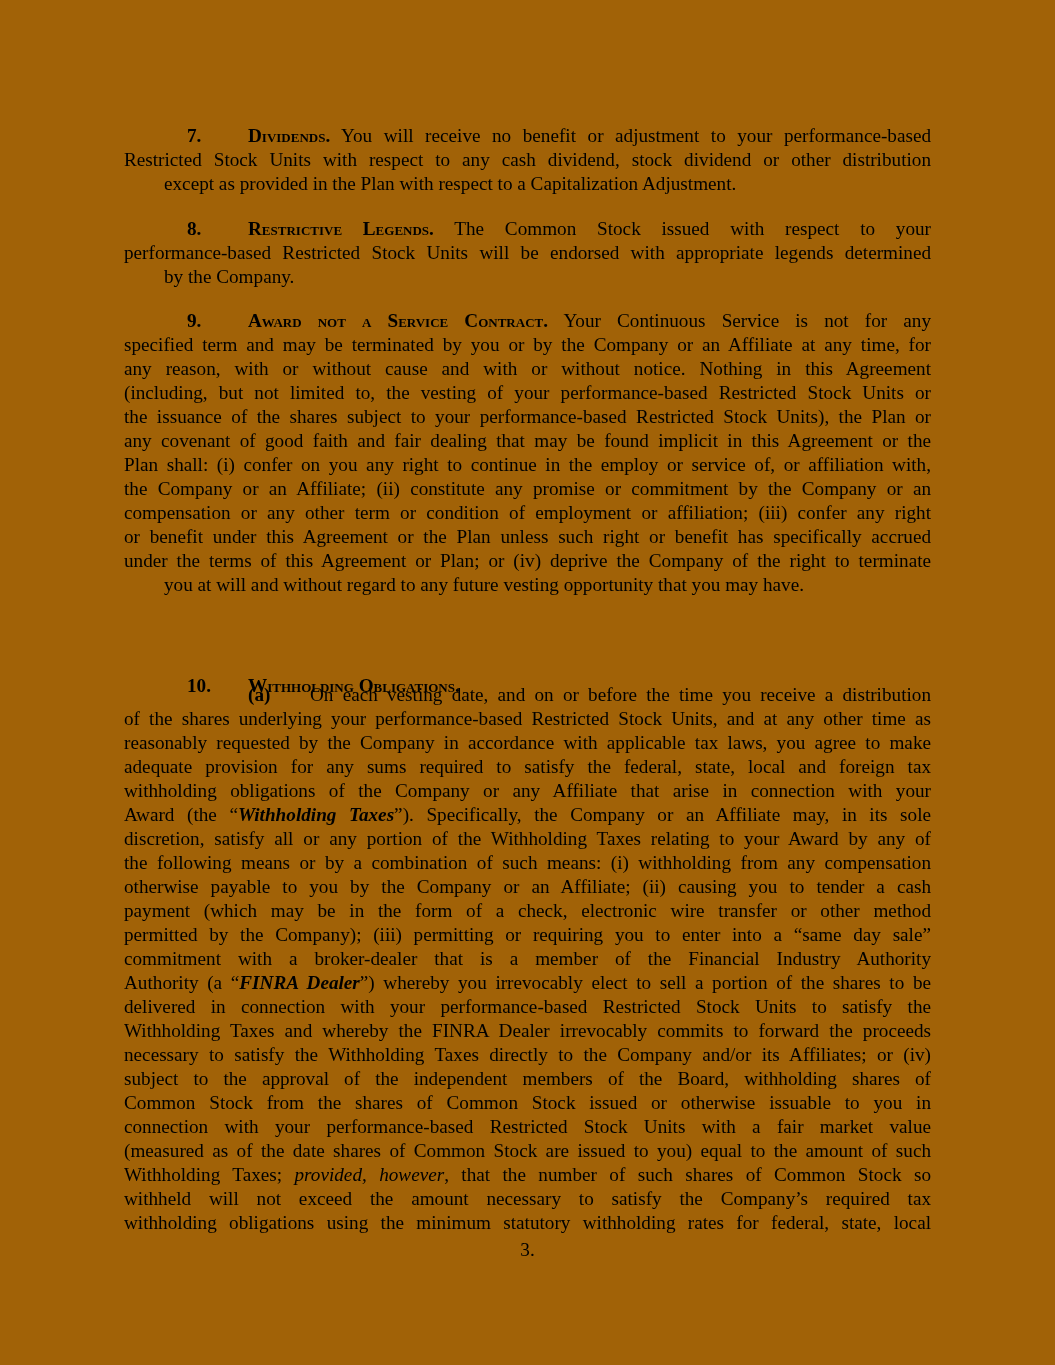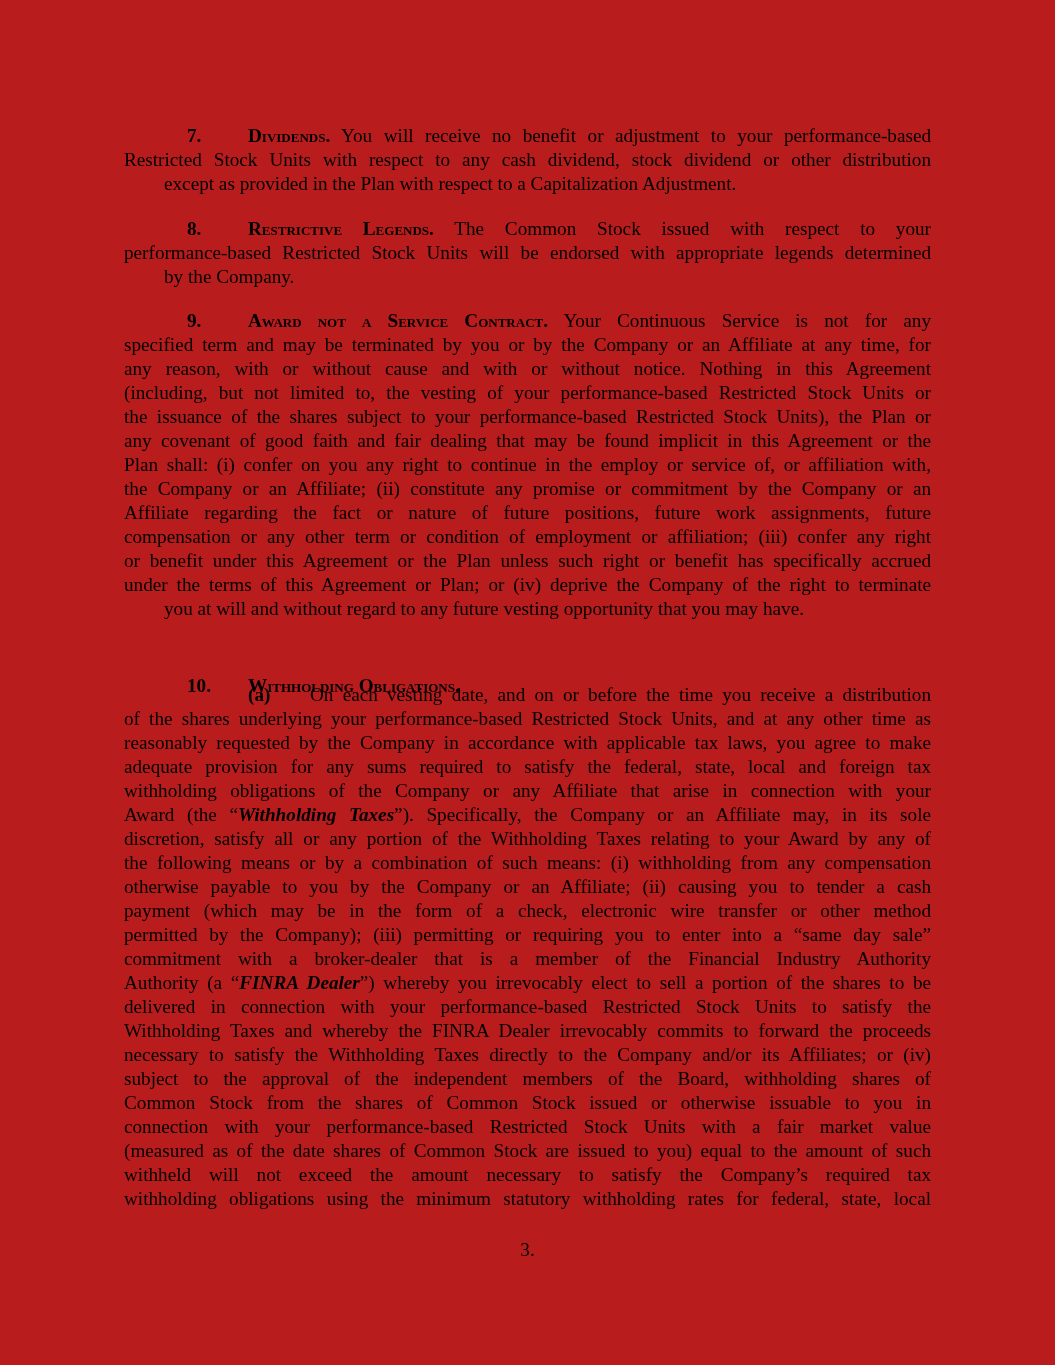--- a/index.html
+++ b/index.html
@@ -1,19 +1,19 @@
 <!DOCTYPE html>
 <html><head>
 <meta charset="utf-8">
 <style>
   html, body { margin: 0; padding: 0; background: #ffffff; }
   body { width: 1055px; height: 1365px; position: relative; overflow: hidden; }
   .page {
     position: absolute; left: 0; top: 0; width: 1055px; height: 1365px;
-    background: #b91c1c; color: #000000;
+    background: #a16207; color: #000000;
     font-family: "Liberation Serif", "DejaVu Serif", serif;
     font-size: 19.2px;
   }
   .para { position: absolute; left: 124px; width: 807px; }
   .line {
     height: 24px; line-height: 24px; white-space: nowrap;
     text-align: justify; text-align-last: justify;
     overflow: visible;
   }
   .line.last { text-align-last: left; margin-left: 40px; }
@@ -44,21 +44,20 @@
 
   <div class="para" style="top:309px;">
     <div class="line" style="padding-left:63px;"><span class="num" style="width:61px;">9.</span><span class="sc">Award not a Service Contract.</span> <span>Your Continuous Service is not for any</span></div>
     <div class="line">specified term and may be terminated by you or by the Company or an Affiliate at any time, for</div>
     <div class="line">any reason, with or without cause and with or without notice. Nothing in this Agreement</div>
     <div class="line">(including, but not limited to, the vesting of your performance-based Restricted Stock Units or</div>
     <div class="line">the issuance of the shares subject to your performance-based Restricted Stock Units), the Plan or</div>
     <div class="line">any covenant of good faith and fair dealing that may be found implicit in this Agreement or the</div>
     <div class="line">Plan shall: (i) confer on you any right to continue in the employ or service of, or affiliation with,</div>
     <div class="line">the Company or an Affiliate; (ii) constitute any promise or commitment by the Company or an</div>
-    <div class="line">Affiliate regarding the fact or nature of future positions, future work assignments, future</div>
     <div class="line">compensation or any other term or condition of employment or affiliation; (iii) confer any right</div>
     <div class="line">or benefit under this Agreement or the Plan unless such right or benefit has specifically accrued</div>
     <div class="line">under the terms of this Agreement or Plan; or (iv) deprive the Company of the right to terminate</div>
     <div class="line last">you at will and without regard to any future vesting opportunity that you may have.</div>
   </div>
 
   <div class="para" style="top:674px;">
     <div class="heading-line" style="padding-left:63px;"><span class="num" style="width:61px;">10.</span><span class="sc">Withholding Obligations.</span></div>
   </div>
 
@@ -76,18 +75,19 @@
     <div class="line">permitted by the Company); (iii) permitting or requiring you to enter into a “same day sale”</div>
     <div class="line">commitment with a broker-dealer that is a member of the Financial Industry Authority</div>
     <div class="line"><span>Authority (a “</span><span class="bi">FINRA Dealer</span><span>”) whereby you irrevocably elect to sell a portion of the shares to be</span></div>
     <div class="line">delivered in connection with your performance-based Restricted Stock Units to satisfy the</div>
     <div class="line">Withholding Taxes and whereby the FINRA Dealer irrevocably commits to forward the proceeds</div>
     <div class="line">necessary to satisfy the Withholding Taxes directly to the Company and/or its Affiliates; or (iv)</div>
     <div class="line">subject to the approval of the independent members of the Board, withholding shares of</div>
     <div class="line">Common Stock from the shares of Common Stock issued or otherwise issuable to you in</div>
     <div class="line">connection with your performance-based Restricted Stock Units with a fair market value</div>
     <div class="line">(measured as of the date shares of Common Stock are issued to you) equal to the amount of such</div>
+    <div class="line"><span>Withholding Taxes; </span><span class="it">provided, however</span><span>, that the number of such shares of Common Stock so</span></div>
     <div class="line">withheld will not exceed the amount necessary to satisfy the Company’s required tax</div>
     <div class="line">withholding obligations using the minimum statutory withholding rates for federal, state, local</div>
   </div>
 
   <div class="page-number">3.</div>
 </div>
 
 </body></html>

